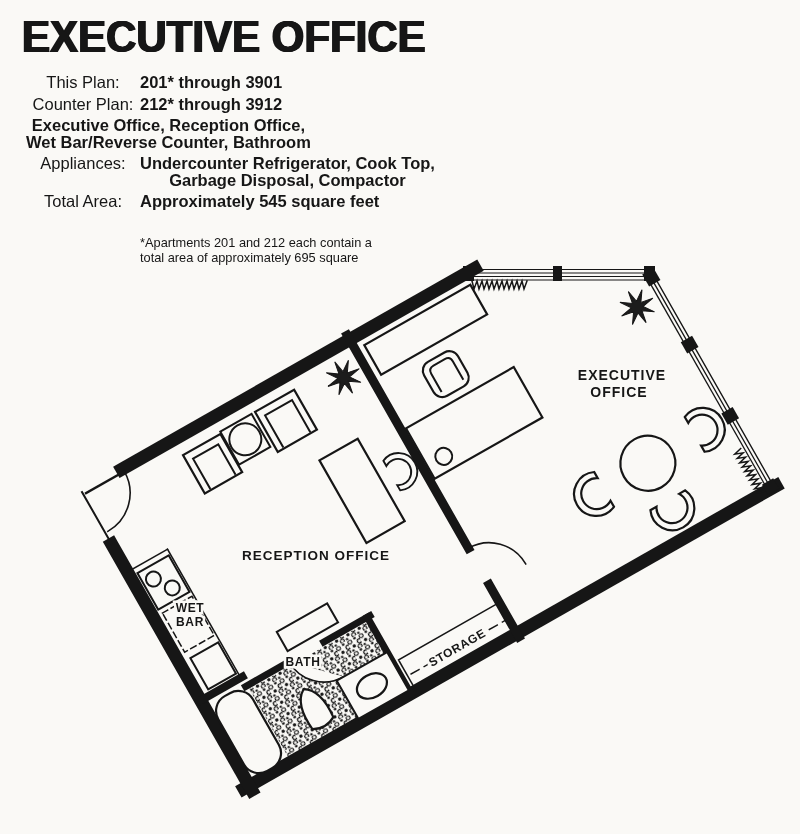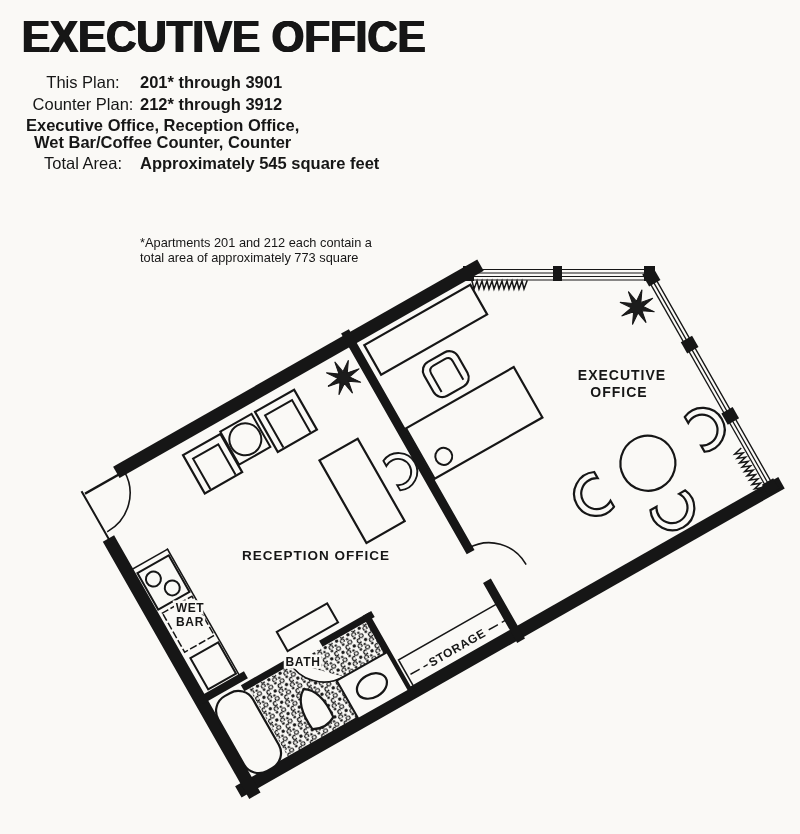--- a/index.html
+++ b/index.html
@@ -41,34 +41,41 @@
   </div>
   <div class="spec-row">
     <div class="spec-label">Counter Plan:</div>
     <div class="spec-lines">
         <div>212* through 3912</div>
       </div>
   </div>
   <div class="spec-row">
     <div class="spec-lines">
       <div>Executive Office, Reception Office,</div>
-      <div>Wet Bar/Coffee Counter, Counter</div>
+      <div>Wet Bar/Reverse Counter, Bathroom</div>
+    </div>
+  </div>
+  <div class="spec-row">
+    <div class="spec-label">Appliances:</div>
+    <div class="spec-lines">
+      <div>Undercounter Refrigerator, Cook Top,</div>
+      <div>Garbage Disposal, Compactor</div>
     </div>
   </div>
   <div class="spec-row">
     <div class="spec-label">Total Area:</div>
     <div class="spec-lines">
         <div>Approximately 545 square feet</div>
       </div>
   </div>
 </div>
 
 <div class="footnote">
   <div>*Apartments 201 and 212 each contain a</div>
-  <div>total area of approximately 773 square</div>
+  <div>total area of approximately 695 square</div>
 </div>
 
 <svg width="800" height="834" viewBox="0 0 800 834" stroke-linecap="square" fill="none">
   <defs>
     <pattern id="stip" width="13" height="13" patternUnits="userSpaceOnUse">
       <circle cx="2.5" cy="3" r="2" stroke="#161616" stroke-width="1.2" fill="none"></circle>
       <circle cx="8.5" cy="1.8" r="1.4" fill="#161616"></circle>
       <circle cx="11.5" cy="6.5" r="2.1" stroke="#161616" stroke-width="1.2" fill="none"></circle>
       <circle cx="4.5" cy="8.5" r="1.7" fill="#161616"></circle>
       <circle cx="9.5" cy="11.5" r="2" stroke="#161616" stroke-width="1.2" fill="none"></circle>

